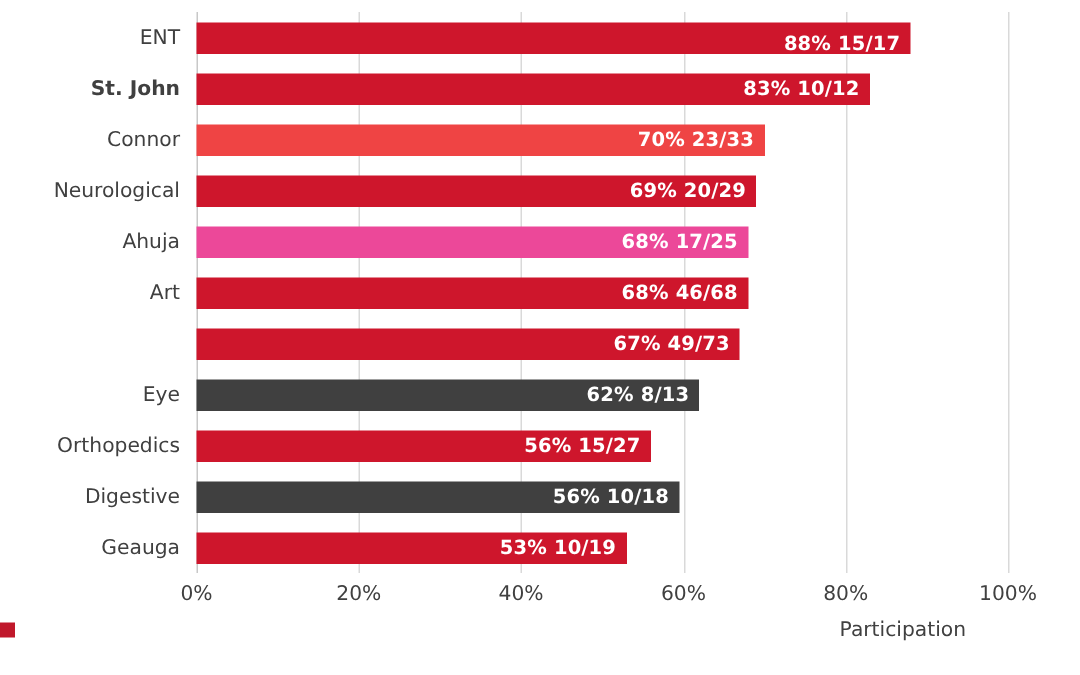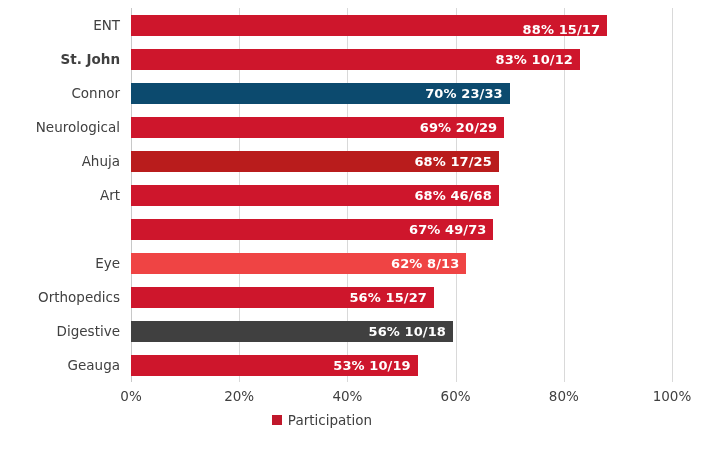--- a/index.html
+++ b/index.html
@@ -118,21 +118,21 @@
   }
 
   
   .legend {
     position: absolute;
     left: 0;
     top: 412px;
     width: 644px;
     display: flex;
     align-items: center;
-    justify-content: center;
+    justify-content: space-between;
     gap: 6px;
   }
   .legend-swatch {
     width: 10px;
     height: 10px;
     background: #C0182B;
     display: inline-block;
   }
   .legend-text {
     font-size: 13.5px;
@@ -172,46 +172,46 @@
           <div class="bar" style="width: 476.08px; background: rgb(206, 22, 44); align-items: flex-end;">
             <span class="bar-label">88%  15/17</span>
           </div>
         </div>
         <div class="row" style="top: 34px;">
           <div class="bar" style="width: 449.03px; background: rgb(206, 22, 44);">
             <span class="bar-label">83%  10/12</span>
           </div>
         </div>
         <div class="row" style="top: 68px;">
-          <div class="bar" style="width: 378.7px; background: #0c4a6e;">
+          <div class="bar" style="width: 378.7px; background: #ef4444;">
             <span class="bar-label">70% 23/33</span>
           </div>
         </div>
         <div class="row" style="top: 102px;">
           <div class="bar" style="width: 373.29px; background: rgb(206, 22, 44);">
             <span class="bar-label">69% 20/29</span>
           </div>
         </div>
         <div class="row" style="top: 136px;">
-          <div class="bar" style="width: 367.88px; background: #b91c1c;">
+          <div class="bar" style="width: 367.88px; background: #ec4899;">
             <span class="bar-label">68% 17/25</span>
           </div>
         </div>
         <div class="row" style="top: 170px;">
           <div class="bar" style="width: 367.88px; background: rgb(206, 22, 44);">
             <span class="bar-label">68% 46/68</span>
           </div>
         </div>
         <div class="row" style="top: 204px;">
           <div class="bar" style="width: 362.47px; background: rgb(206, 22, 44);">
             <span class="bar-label">67% 49/73</span>
           </div>
         </div>
         <div class="row" style="top: 238px;">
-          <div class="bar" style="width: 335.42px; background: #ef4444;">
+          <div class="bar" style="width: 335.42px; background: #404040;">
             <span class="bar-label">62% 8/13</span>
           </div>
         </div>
         <div class="row" style="top: 272px;">
           <div class="bar" style="width: 302.96px; background: rgb(206, 22, 44);">
             <span class="bar-label">56% 15/27</span>
           </div>
         </div>
         <div class="row" style="top: 306px;">
           <div class="bar" style="width: 322px; background: #404040;">

